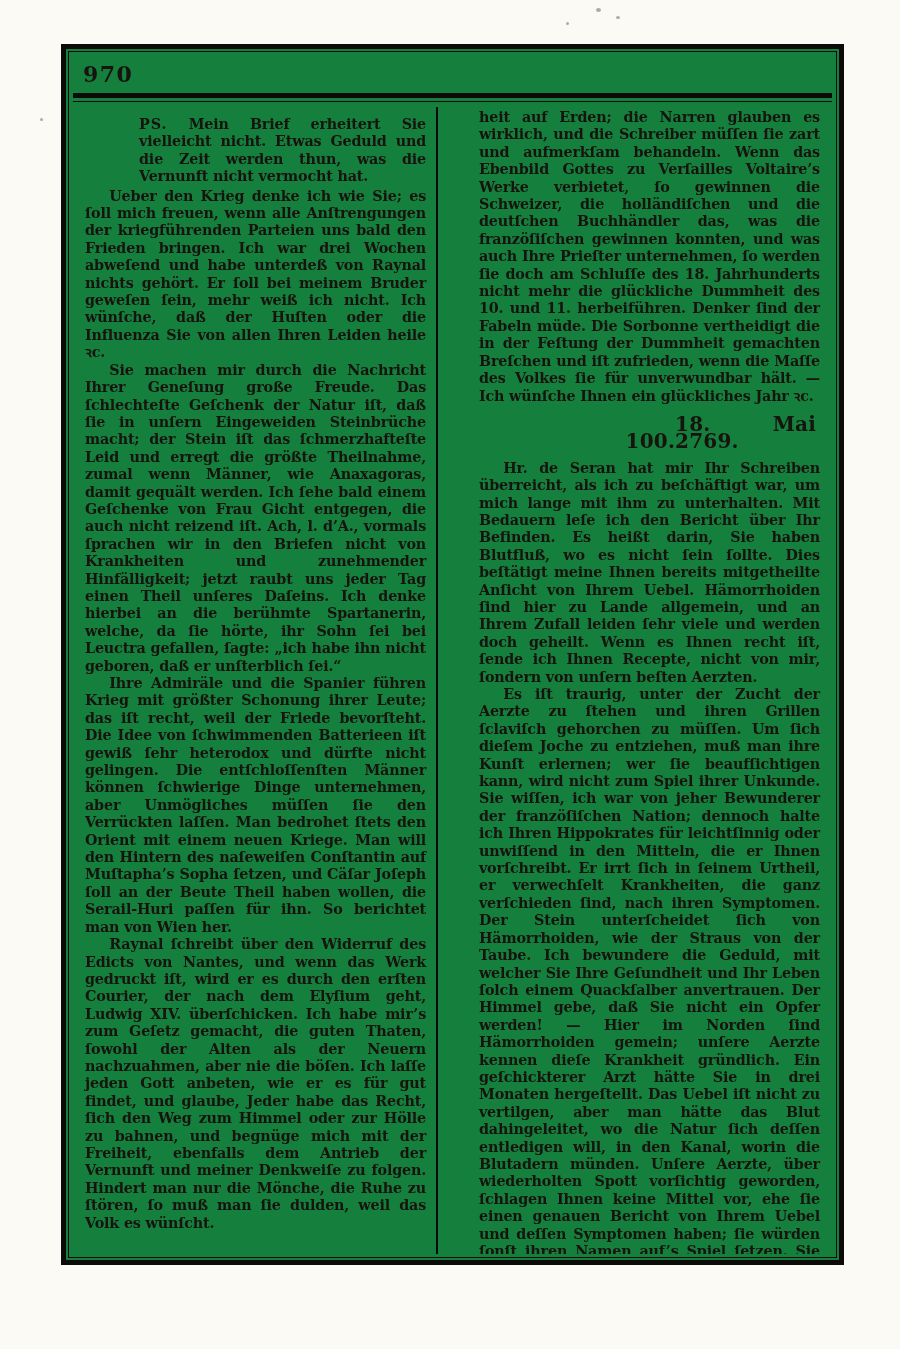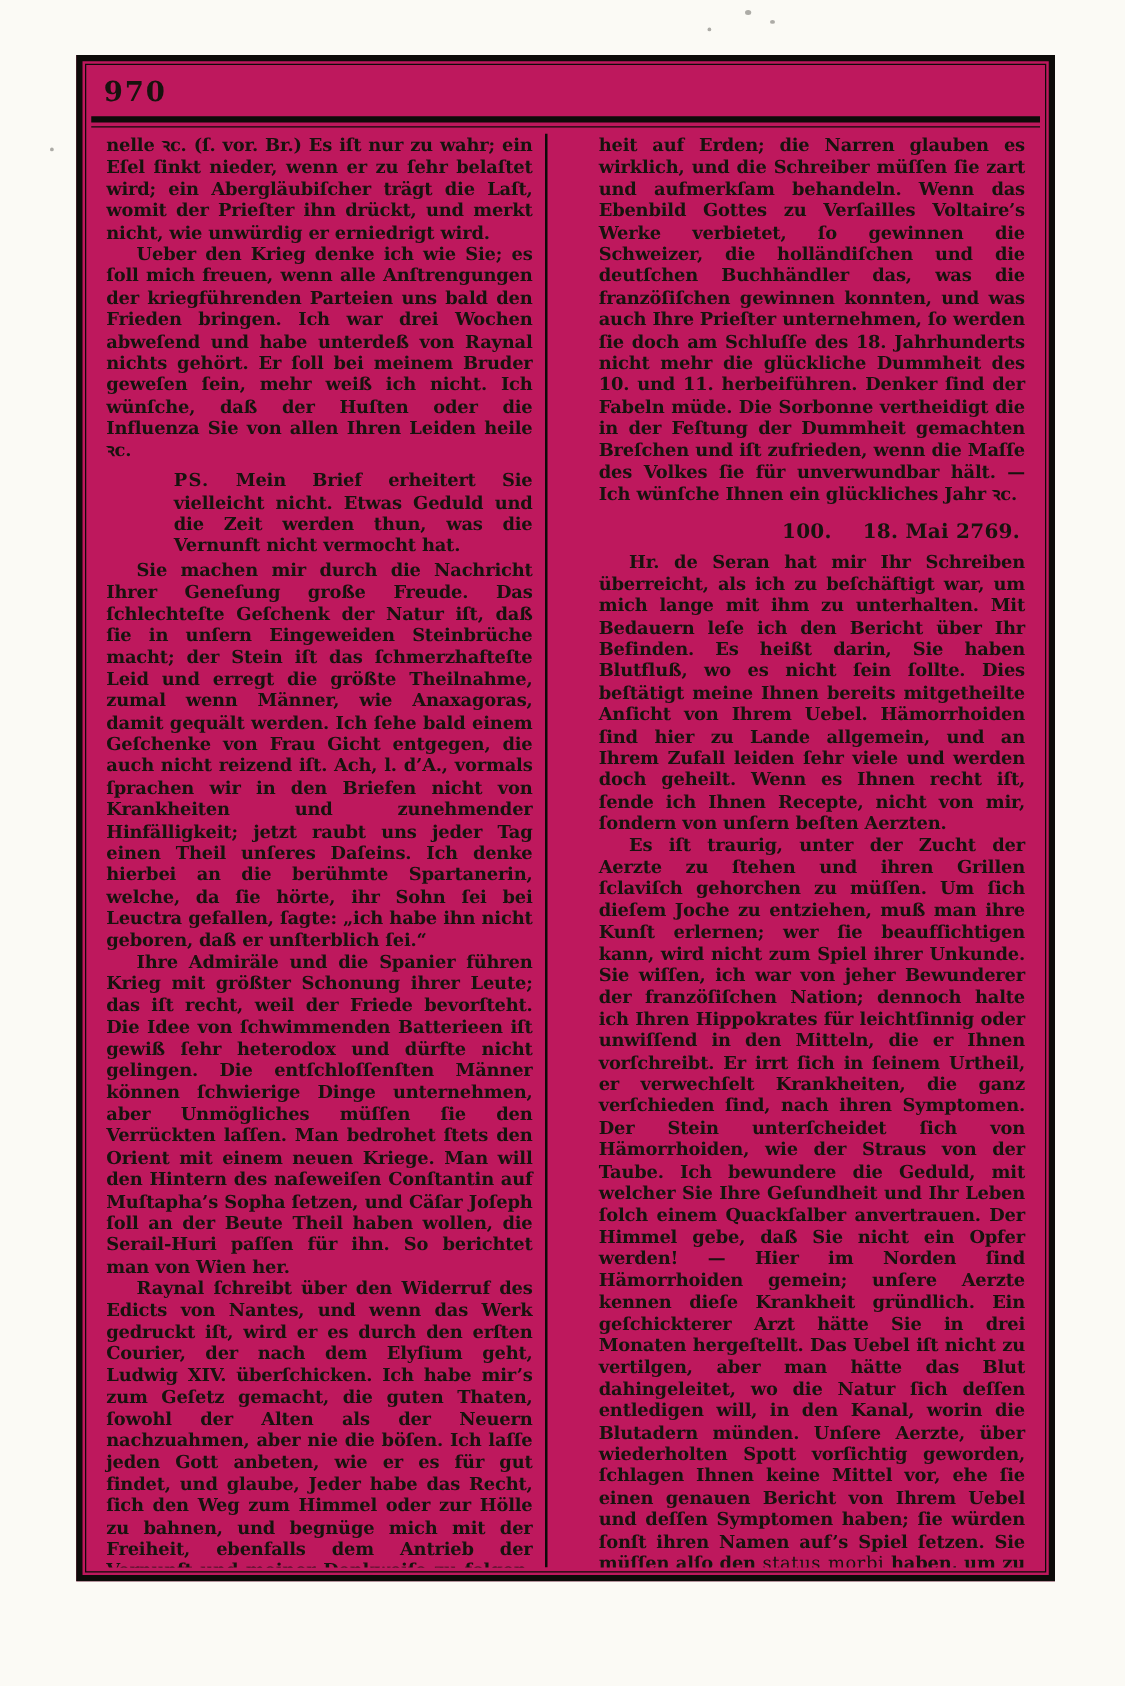--- a/index.html
+++ b/index.html
@@ -4,21 +4,21 @@
 <style>
   html,body{margin:0;padding:0;}
   body{
     width:900px;height:1349px;position:relative;
     background:#fbfaf5;
     font-family:"DejaVu Serif","DejaVu Sans",serif;
     color:#17130e;
   }
   .page-frame{
     position:absolute;left:61px;top:44px;width:783px;height:1221px;
-    border:5px solid #0d0b09;background:#be185d;box-sizing:border-box;
+    border:5px solid #0d0b09;background:#15803d;box-sizing:border-box;
   }
   .frame-inner{position:absolute;inset:2px;border:1.5px solid #0d0b09;pointer-events:none;}
   .content{position:absolute;inset:5px 7px 6px 7px;display:flex;flex-direction:column;}
   .header-row{position:relative;display:flex;align-items:baseline;padding:7px 10px 3px 10px;}
   .page-number{font-size:22px;font-weight:800;letter-spacing:1.5px;}
   .running-title{
     position:absolute;left:0;right:0;text-align:center;
     font-size:16.5px;font-weight:700;letter-spacing:.3px;
   }
   .header-rule-thick{border-top:5px solid #0d0b09;margin-top:3px;}
@@ -30,22 +30,22 @@
     letter-spacing:-0.15px;
   }
   .col.left{padding:2px 10px 0 12px;}
   .col.right{padding:2px 12px 0 10px;margin-left:31px;}
   .divider{width:2px;background:#0d0b09;align-self:stretch;}
   .para{text-indent:1.7em;margin:0;}
   .para.continuation{text-indent:0;}
   .ps-block{margin:7px 0 2px 16px;padding-left:38px;text-indent:-38px;}
   .ps-label{letter-spacing:1px;}
   .letter-heading{
-    display:flex;justify-content:space-between;align-items:flex-start;
-    padding:11px 4px 9px 43%;font-size:16px;letter-spacing:.2px;
+    display:flex;justify-content:space-between;align-items:flex-end;
+    padding:11px 4px 9px 43%;font-size:20px;letter-spacing:.2px;
   }
   .latin{font-weight:400;letter-spacing:.5px;}
   .speck{position:absolute;border-radius:50%;background:rgba(45,42,38,.38);}
   .speck.s1{left:596px;top:8px;width:5px;height:4px;}
   .speck.s2{left:616px;top:16px;width:4px;height:3px;}
   .speck.s3{left:566px;top:22px;width:3px;height:3px;}
   .speck.s4{left:40px;top:118px;width:3px;height:3px;}
 </style>
 </head>
 <body>
@@ -61,23 +61,22 @@
 
     <div class="header-row">
       <span class="page-number">970</span>
     </div>
     <div class="header-rule-thick"></div>
     <div class="header-rule-thin"></div>
 
     <div class="text-area">
 
       <div class="col left">
-        <p class="para continuation">nelle ꝛc. (ſ. vor. Br.) Es iſt nur zu wahr; ein Eſel ſinkt nieder, wenn er zu ſehr belaſtet wird; ein Abergläubiſcher trägt die Laſt, womit der Prieſter ihn drückt, und merkt nicht, wie unwürdig er erniedrigt wird.</p>
+        <p class="para continuation ps-block"><span class="ps-label">PS.</span> <span>Mein Brief erheitert Sie vielleicht nicht. Etwas Geduld und die Zeit werden thun, was die Vernunft nicht vermocht hat.</span></p>
         <p class="para">Ueber den Krieg denke ich wie Sie; es ſoll mich freuen, wenn alle Anſtrengungen der kriegführenden Parteien uns bald den Frieden bringen. Ich war drei Wochen abweſend und habe unterdeß von Raynal nichts gehört. Er ſoll bei meinem Bruder geweſen ſein, mehr weiß ich nicht. Ich wünſche, daß der Huſten oder die Influenza Sie von allen Ihren Leiden heile ꝛc.</p>
-        <p class="para continuation ps-block"><span class="ps-label">PS.</span> <span>Mein Brief erheitert Sie vielleicht nicht. Etwas Geduld und die Zeit werden thun, was die Vernunft nicht vermocht hat.</span></p>
         <p class="para">Sie machen mir durch die Nachricht Ihrer Geneſung große Freude. Das ſchlechteſte Geſchenk der Natur iſt, daß ſie in unſern Eingeweiden Steinbrüche macht; der Stein iſt das ſchmerzhafteſte Leid und erregt die größte Theilnahme, zumal wenn Männer, wie Anaxagoras, damit gequält werden. Ich ſehe bald einem Geſchenke von Frau Gicht entgegen, die auch nicht reizend iſt. Ach, l. d’A., vormals ſprachen wir in den Briefen nicht von Krankheiten und zunehmender Hinfälligkeit; jetzt raubt uns jeder Tag einen Theil unſeres Daſeins. Ich denke hierbei an die berühmte Spartanerin, welche, da ſie hörte, ihr Sohn ſei bei Leuctra gefallen, ſagte: „ich habe ihn nicht geboren, daß er unſterblich ſei.“</p>
         <p class="para">Ihre Admiräle und die Spanier führen Krieg mit größter Schonung ihrer Leute; das iſt recht, weil der Friede bevorſteht. Die Idee von ſchwimmenden Batterieen iſt gewiß ſehr heterodox und dürfte nicht gelingen. Die entſchloſſenſten Männer können ſchwierige Dinge unternehmen, aber Unmögliches müſſen ſie den Verrückten laſſen. Man bedrohet ſtets den Orient mit einem neuen Kriege. Man will den Hintern des naſeweiſen Conſtantin auf Muſtapha’s Sopha ſetzen, und Cäſar Joſeph ſoll an der Beute Theil haben wollen, die Serail-Huri paſſen für ihn. So berichtet man von Wien her.</p>
         <p class="para">Raynal ſchreibt über den Widerruf des Edicts von Nantes, und wenn das Werk gedruckt iſt, wird er es durch den erſten Courier, der nach dem Elyſium geht, Ludwig XIV. überſchicken. Ich habe mir’s zum Geſetz gemacht, die guten Thaten, ſowohl der Alten als der Neuern nachzuahmen, aber nie die böſen. Ich laſſe jeden Gott anbeten, wie er es für gut findet, und glaube, Jeder habe das Recht, ſich den Weg zum Himmel oder zur Hölle zu bahnen, und begnüge mich mit der Freiheit, ebenfalls dem Antrieb der Vernunft und meiner Denkweiſe zu folgen. Hindert man nur die Mönche, die Ruhe zu ſtören, ſo muß man ſie dulden, weil das Volk es wünſcht.</p>
 
       </div>
 
       <div class="divider"></div>
 
       <div class="col right">
         <p class="para continuation">heit auf Erden; die Narren glauben es wirklich, und die Schreiber müſſen ſie zart und aufmerkſam behandeln. Wenn das Ebenbild Gottes zu Verſailles Voltaire’s Werke verbietet, ſo gewinnen die Schweizer, die holländiſchen und die deutſchen Buchhändler das, was die franzöſiſchen gewinnen konnten, und was auch Ihre Prieſter unternehmen, ſo werden ſie doch am Schluſſe des 18. Jahrhunderts nicht mehr die glückliche Dummheit des 10. und 11. herbeiführen. Denker ſind der Fabeln müde. Die Sorbonne vertheidigt die in der Feſtung der Dummheit gemachten Breſchen und iſt zufrieden, wenn die Maſſe des Volkes ſie für unverwundbar hält. — Ich wünſche Ihnen ein glückliches Jahr ꝛc.</p>

